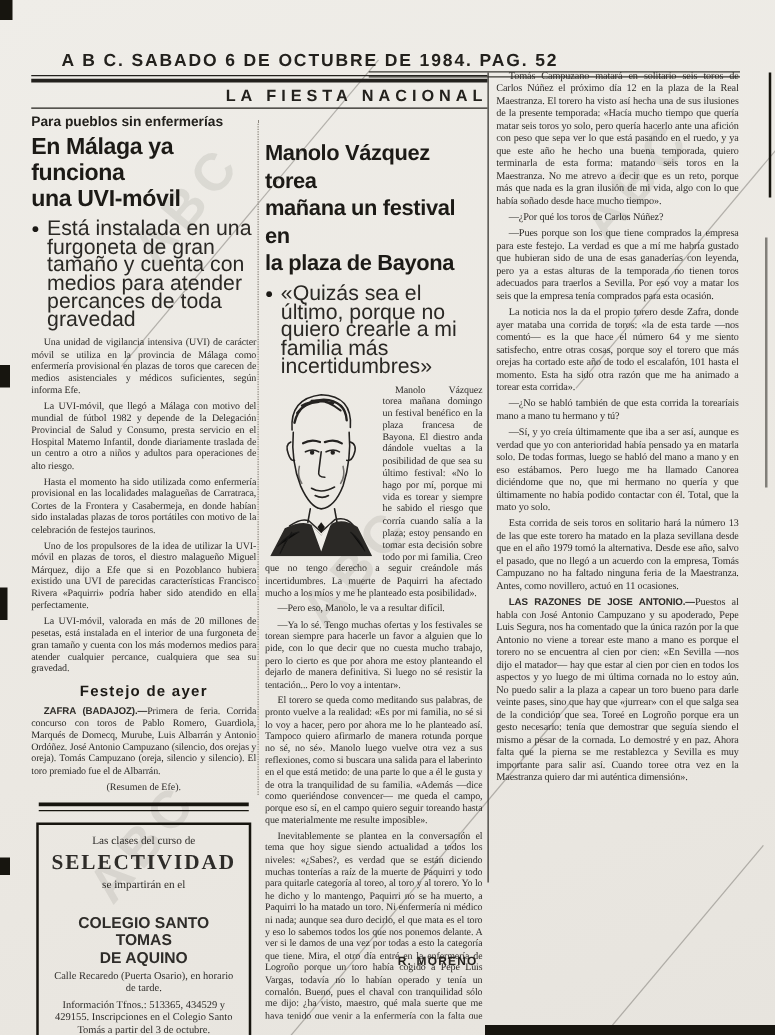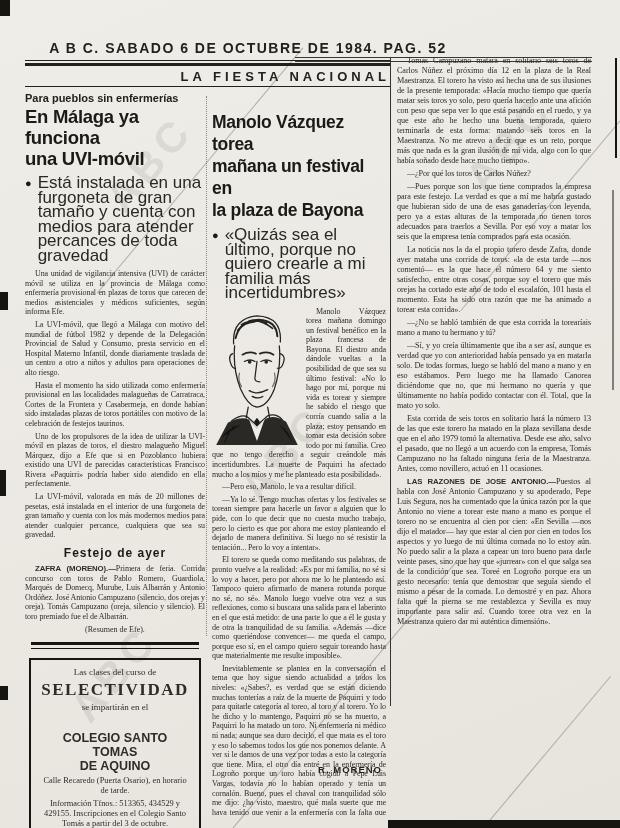--- a/index.html
+++ b/index.html
@@ -109,21 +109,21 @@
     <p class="lead-text">Está instalada en una furgoneta de gran tamaño y cuenta con medios para atender percances de toda gravedad</p>
   </div>
   <div style="margin-top:6px;">
       <p class="para">Una unidad de vigilancia intensiva (UVI) de carácter móvil se utiliza en la provincia de Málaga como enfermería provisional en plazas de toros que carecen de medios asistenciales y médicos suficientes, según informa Efe.</p>
       <p class="para">La UVI-móvil, que llegó a Málaga con motivo del mundial de fútbol 1982 y depende de la Delegación Provincial de Salud y Consumo, presta servicio en el Hospital Materno Infantil, donde diariamente traslada de un centro a otro a niños y adultos para operaciones de alto riesgo.</p>
       <p class="para">Hasta el momento ha sido utilizada como enfermería provisional en las localidades malagueñas de Carratraca, Cortes de la Frontera y Casabermeja, en donde habían sido instaladas plazas de toros portátiles con motivo de la celebración de festejos taurinos.</p>
       <p class="para">Uno de los propulsores de la idea de utilizar la UVI-móvil en plazas de toros, el diestro malagueño Miguel Márquez, dijo a Efe que si en Pozoblanco hubiera existido una UVI de parecidas características Francisco Rivera «Paquirri» podría haber sido atendido en ella perfectamente.</p>
       <p class="para">La UVI-móvil, valorada en más de 20 millones de pesetas, está instalada en el interior de una furgoneta de gran tamaño y cuenta con los más modernos medios para atender cualquier percance, cualquiera que sea su gravedad.</p>
     </div>
   <div class="subhead">Festejo de ayer</div>
-  <p class="para"><span class="boldlead">ZAFRA (MORENO).—</span><span>Primera de feria. Corrida concurso con toros de Pablo Romero, Guardiola, Marqués de Domecq, Murube, Luis Albarrán y Antonio Ordóñez. José Antonio Campuzano (silencio, dos orejas y oreja). Tomás Campuzano (oreja, silencio y silencio). El toro premiado fue el de Albarrán.</span></p>
+  <p class="para"><span class="boldlead">ZAFRA (BADAJOZ).—</span><span>Primera de feria. Corrida concurso con toros de Pablo Romero, Guardiola, Marqués de Domecq, Murube, Luis Albarrán y Antonio Ordóñez. José Antonio Campuzano (silencio, dos orejas y oreja). Tomás Campuzano (oreja, silencio y silencio). El toro premiado fue el de Albarrán.</span></p>
   <div class="credit">(Resumen de Efe).</div>
   <div class="rule-double-bottom"></div>
 
   <div class="ad-box">
     <div class="ad-line">Las clases del curso de</div>
     <div class="ad-title">SELECTIVIDAD</div>
     <div class="ad-line">se impartirán en el</div>
     <div class="ad-school" style="white-space:pre-line;">COLEGIO SANTO TOMAS
 DE AQUINO</div>
     <div class="ad-small">Calle Recaredo (Puerta Osario), en horario de tarde.</div>

